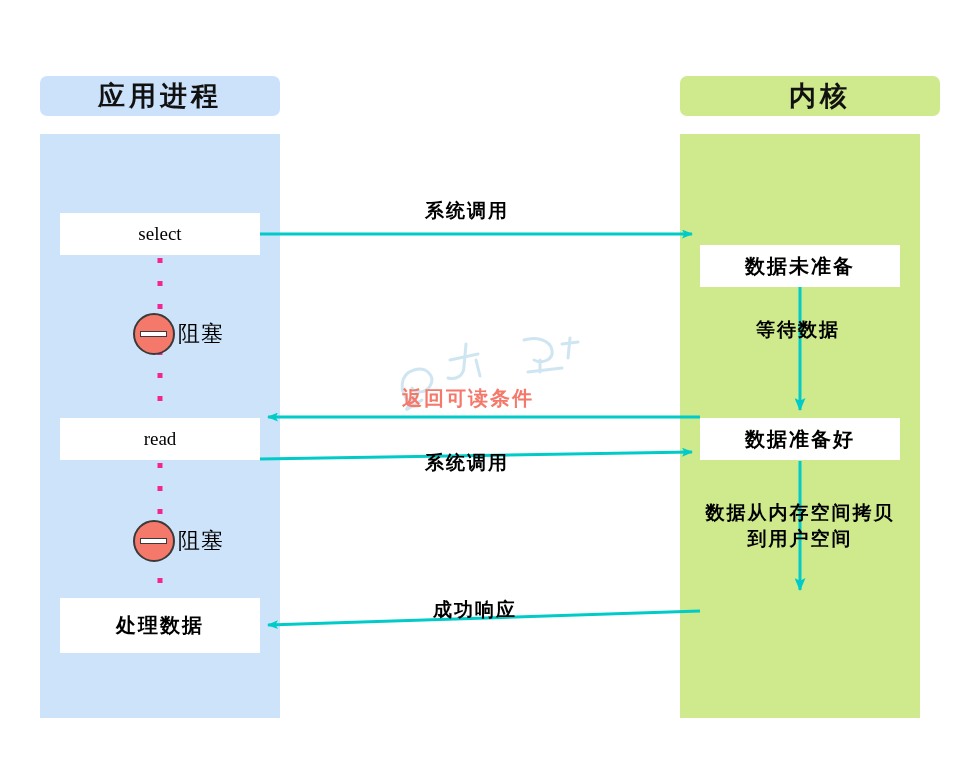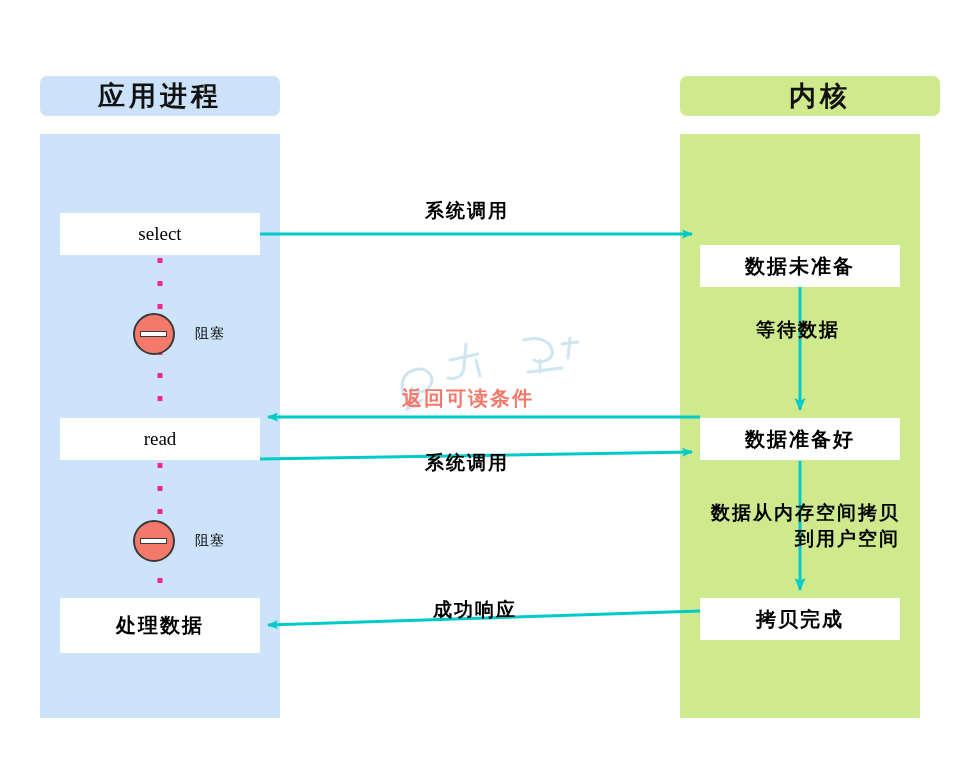--- a/index.html
+++ b/index.html
@@ -98,21 +98,21 @@
     font-size: 19px;
     font-weight: bold;
     color: #000000;
     letter-spacing: 2px;
     white-space: nowrap;
     z-index: 6;
     background: transparent;
   }
   .edge-label.multi {
     white-space: normal;
-    text-align: right;
+    text-align: center;
     line-height: 1.35;
   }
   #label-syscall-1 { left: 425px; top: 198px; }
   #label-syscall-2 { left: 425px; top: 450px; }
   #label-wait      { left: 756px; top: 317px; }
   #label-copy      { left: 700px; top: 500px; width: 200px; }
   #label-success   { left: 433px; top: 597px; }
 
   #label-readable {
     position: absolute;
@@ -149,23 +149,23 @@
     position: absolute;
     left: 5px;
     top: 16px;
     width: 27px;
     height: 6px;
     background: #ffffff;
     border: 1.5px solid #3a3a3a;
     box-sizing: border-box;
   }
   .blocked-text {
-    margin-left: 20px;
-    font-family: "Liberation Serif", "DejaVu Serif", serif;
-    font-size: 14px;
+    margin-left: 3px;
+    font-family: "Liberation Serif", "DejaVu Serif", serif;
+    font-size: 22px;
     color: #000000;
     letter-spacing: 1px;
     white-space: nowrap;
   }
 
   
   #watermark {
     position: absolute;
     left: 392px; top: 330px;
     width: 215px; height: 90px;
@@ -227,21 +227,20 @@
     <line x1="160" y1="258" x2="160" y2="415" stroke="#f3268f" stroke-width="5" stroke-dasharray="5 18" stroke-linecap="butt"></line>
     <line x1="160" y1="463" x2="160" y2="595" stroke="#f3268f" stroke-width="5" stroke-dasharray="5 18" stroke-linecap="butt"></line>
   </svg>
 
   <div class="node latin" id="node-select">select</div>
   <div class="node latin" id="node-read">read</div>
   <div class="node cjk" id="node-process">处理数据</div>
 
   <div class="node cjk" id="node-notready">数据未准备</div>
   <div class="node cjk" id="node-ready">数据准备好</div>
-  <div class="node cjk" id="node-copied">拷贝完成</div>
 
   <div class="edge-label" id="label-syscall-1">系统调用</div>
   <div class="edge-label" id="label-syscall-2">系统调用</div>
   <div class="edge-label" id="label-wait">等待数据</div>
   <div class="edge-label multi" id="label-copy">
     <span>数据从内存空间拷贝</span><br>
     <span>到用户空间</span>
   </div>
   <div class="edge-label" id="label-success">成功响应</div>
   <div id="label-readable">返回可读条件</div>

